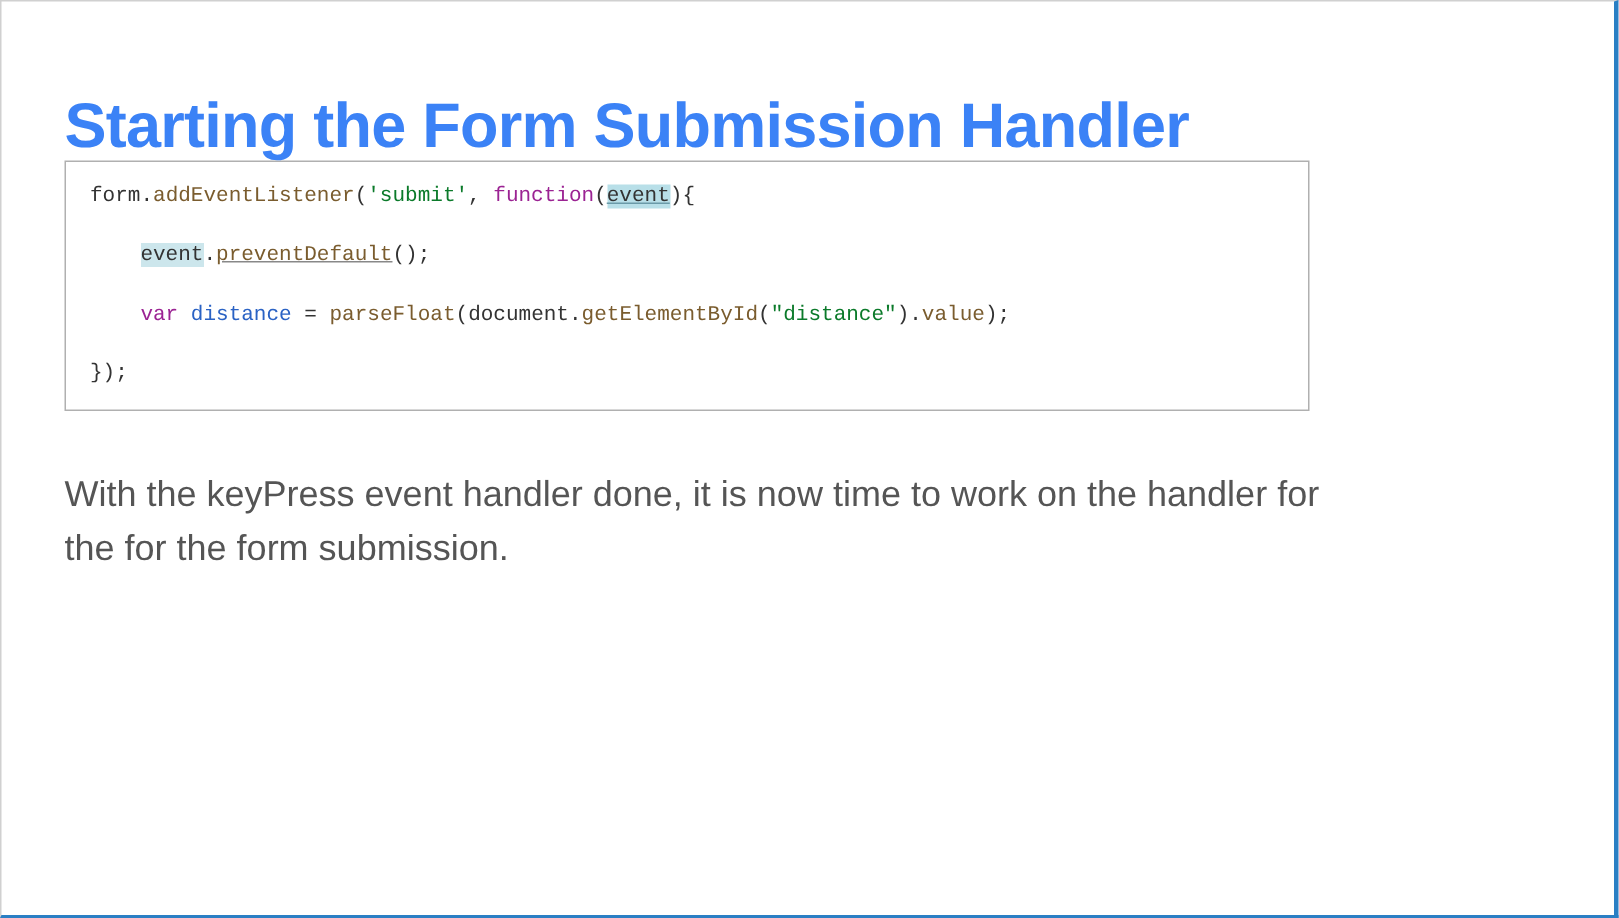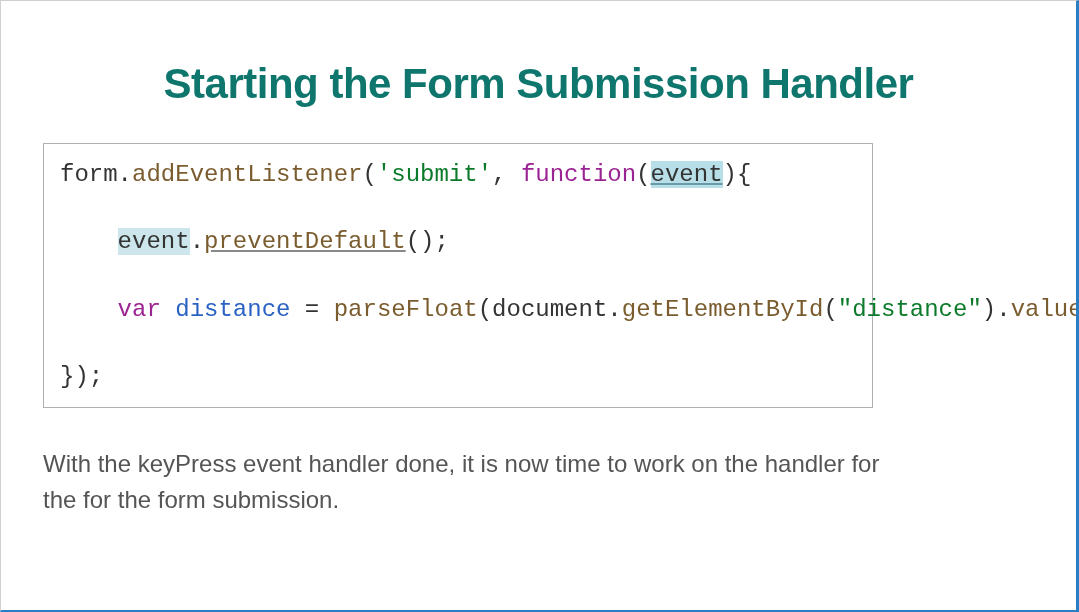--- a/index.html
+++ b/index.html
@@ -18,31 +18,29 @@
       padding: 0;
       position: relative;
     }
     .content {
       padding: 60px 42px 0 42px;
     }
     .slide-title {
       font-family: "Arial Black", "Helvetica Neue", Arial, sans-serif;
       font-weight: 900;
       font-size: 42px;
-      color: #0f766e;
+      color: #3b82f6;
       line-height: 1.1;
-      margin-bottom: 36px;
       letter-spacing: -0.5px;
-      text-align: center;
     }
     .code-block {
       border: 1px solid #b0b0b0;
       padding: 14px 16px;
       font-family: "SF Mono", Menlo, Consolas, "Courier New", monospace;
-      font-size: 24px;
+      font-size: 14px;
       line-height: 1.4;
       width: 830px;
       margin-bottom: 38px;
       white-space: pre;
       color: #333;
     }
     .code-block .id { color: #333; }
     .code-block .method { color: #7a5c2e; }
     .code-block .string { color: #0b7a2a; }
     .code-block .keyword { color: #9b2393; }

